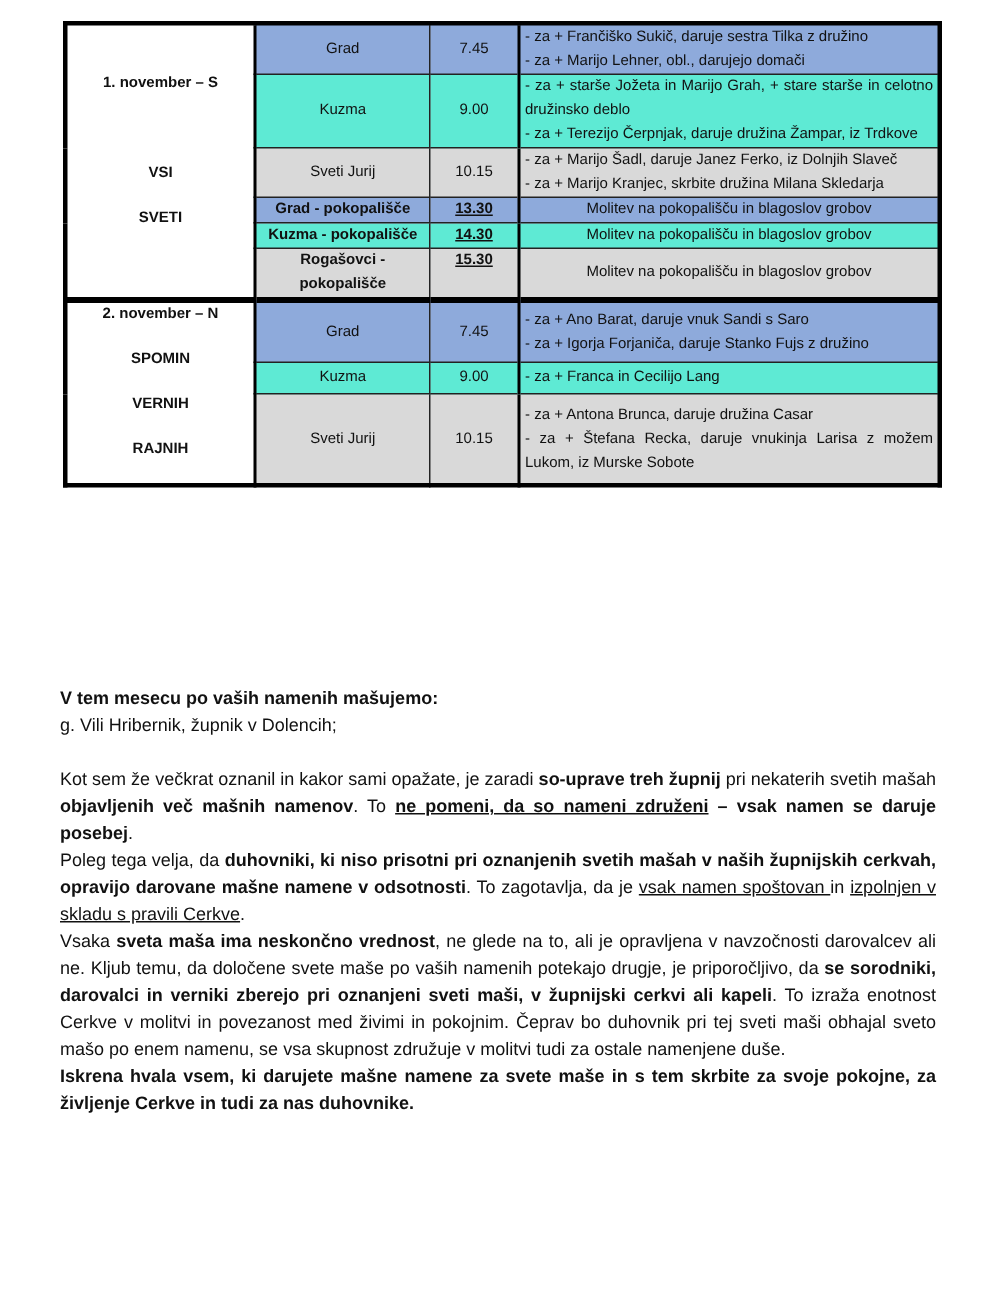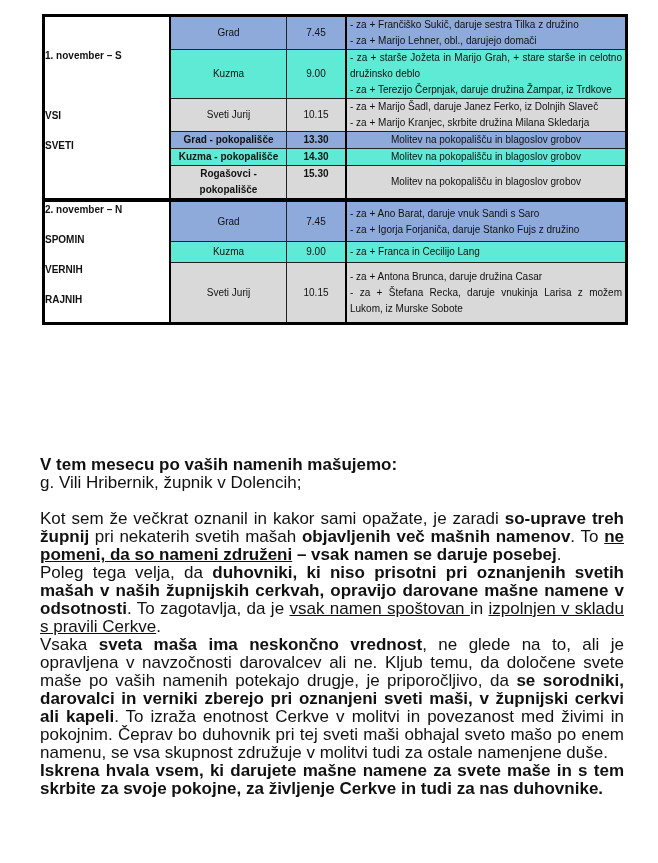--- a/index.html
+++ b/index.html
@@ -2,33 +2,33 @@
 <html><head>
 <meta charset="utf-8">
 <style>
   html, body { margin:0; padding:0; background:#ffffff; }
   body { width:658px; height:863px; position:relative; overflow:hidden;
          font-family:"Liberation Sans", sans-serif; color:#111; }
   .tbl { position:absolute; left:42px; top:14px; width:586px; border:3px solid #000;
          border-collapse:collapse; table-layout:fixed; }
   .tbl td { border:1px solid #222; padding:0; font-size:10px; line-height:16px; vertical-align:middle; }
   .tbl tr.day-sep td { border-top:4px solid #000; }
-  .c-day { width:124px; background:#fff; font-weight:bold; border-right:2px solid #000 !important; }
+  .c-day { width:124px; background:#fff; text-align:center; font-weight:bold; border-right:2px solid #000 !important; }
   .c-place { width:115px; text-align:center; }
   .c-time { width:58px; text-align:center; border-right:2px solid #000 !important; }
   .c-int { padding:0 3px !important; text-align:justify; }
   .blue { background:#8eaadb; }
   .orange { background:#5eead4; }
   .gray { background:#d9d9d9; }
   .bold { font-weight:bold; }
-  .u { }
+  .u { text-decoration:underline; }
   .center { text-align:center !important; }
   .daylines div { margin:14px 0; }
   .daylines div:first-child { margin-top:0; }
-  .text { position:absolute; left:40px; top:456px; width:584px; font-size:17px; line-height:18px; text-align:justify; }
+  .text { position:absolute; left:40px; top:456px; width:584px; font-size:12px; line-height:18px; text-align:justify; }
   .text p { margin:0; }
   .gap { height:18px; }
   b { font-weight:bold; }
   .ul { text-decoration:underline; }
 </style>
 </head>
 <body>
 
 <table class="tbl">
   <tbody id="tbody">

